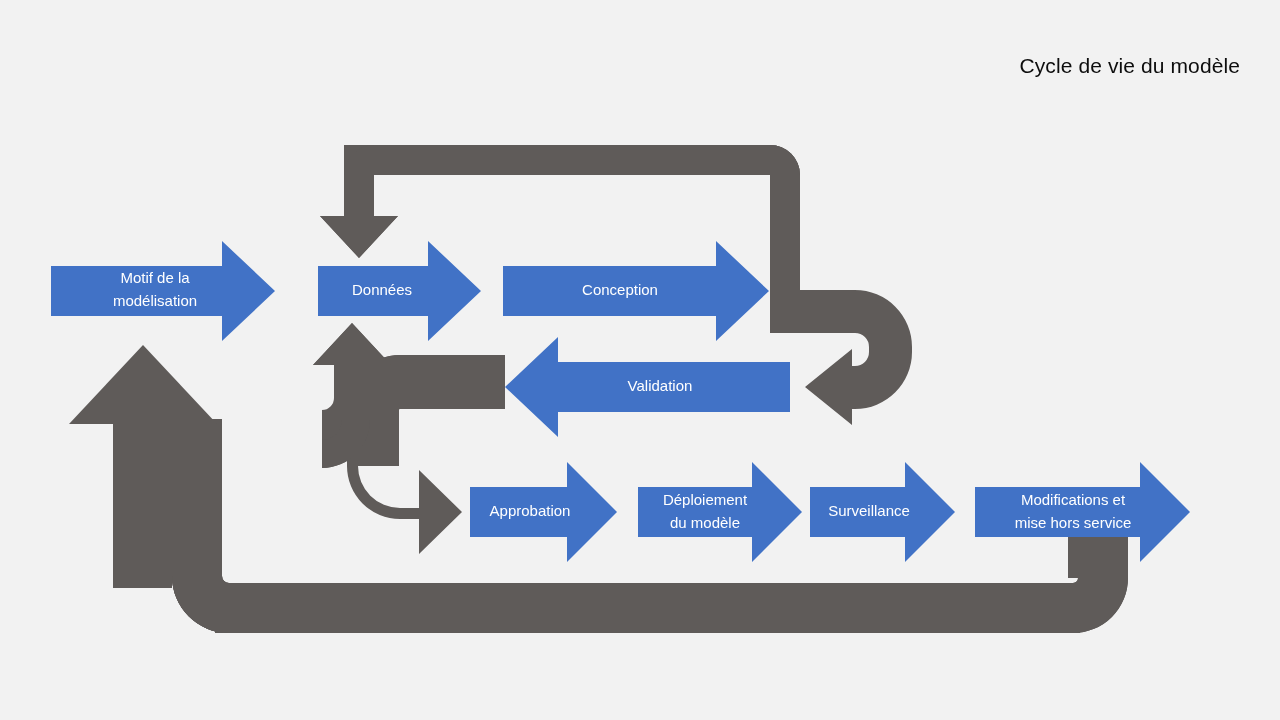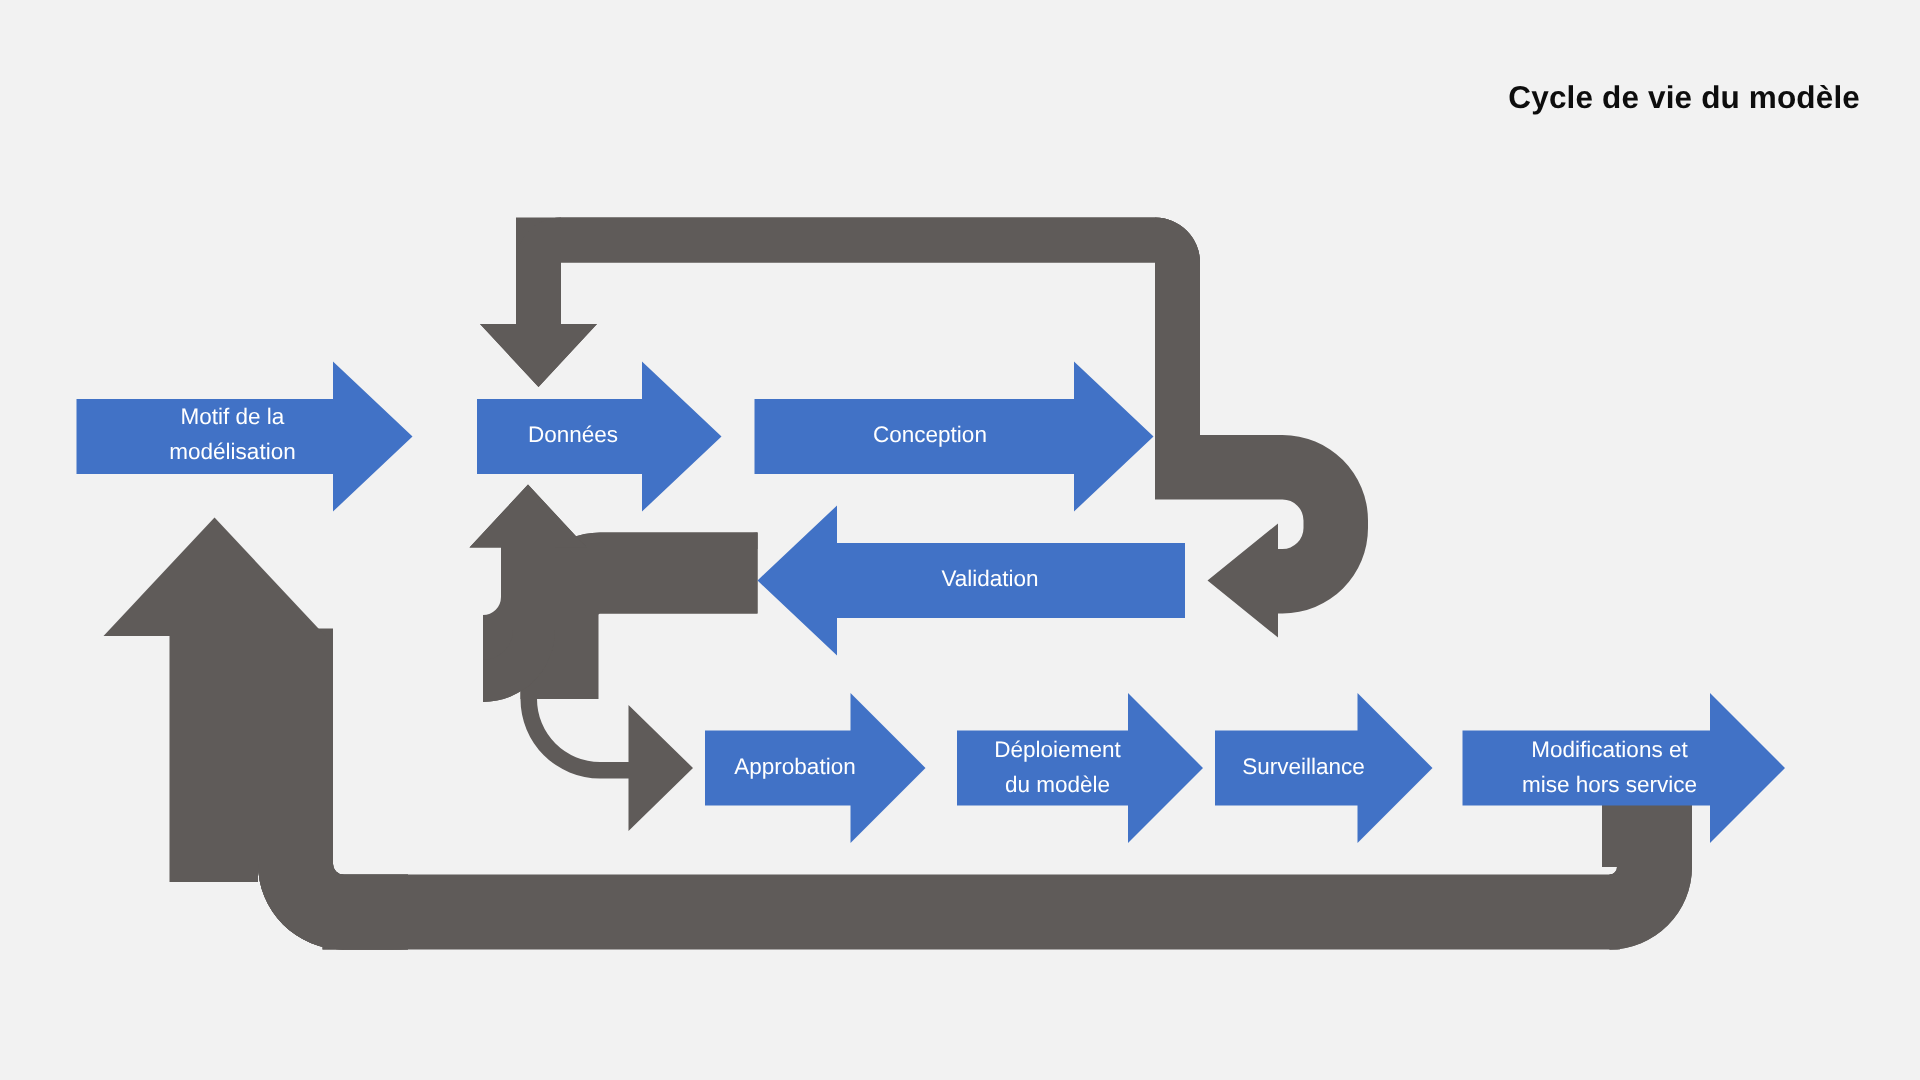--- a/index.html
+++ b/index.html
@@ -13,21 +13,21 @@
   #stage {
     position: relative;
     width: 1280px; height: 720px;
     background: #F2F2F2;
   }
   #diagram-title {
     position: absolute;
     right: 40px;
     top: 54px;
     font-size: 21px;
-    font-weight: bold;
+    font-weight: normal;
     color: #0D0D0D;
     letter-spacing: 0.1px;
     white-space: nowrap;
   }
   svg#flow { position: absolute; left: 0; top: 0; }
   .arrow-label {
     fill: #FFFFFF;
     font-family: "Liberation Sans", sans-serif;
     font-size: 15px;
     text-anchor: middle;

